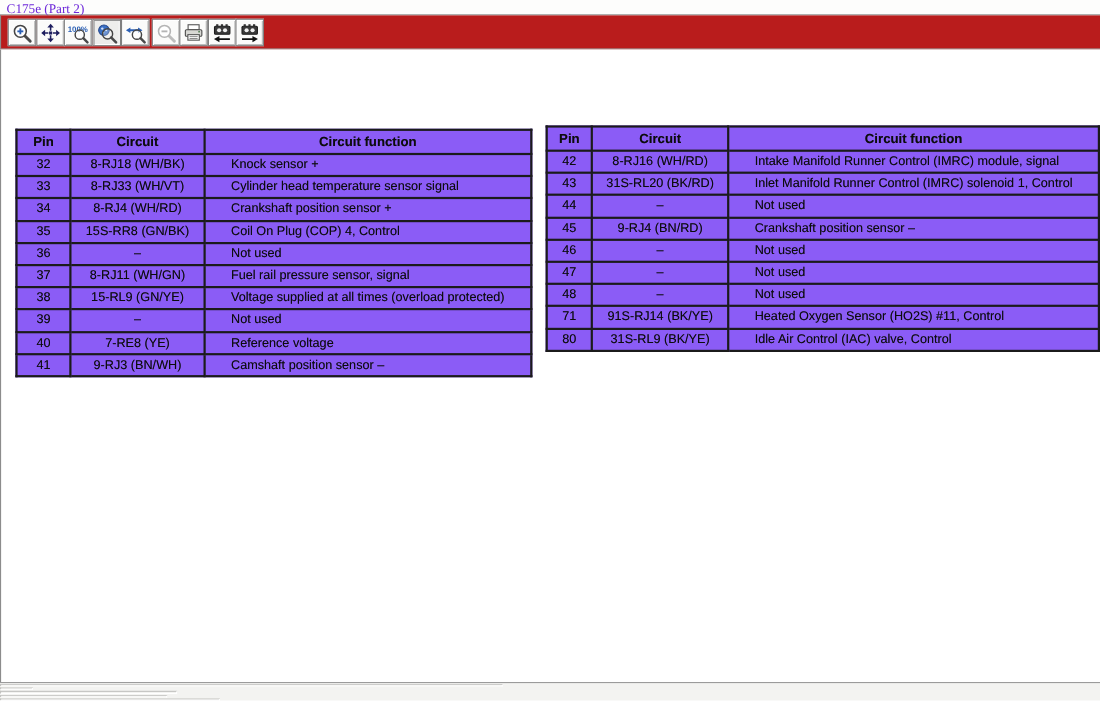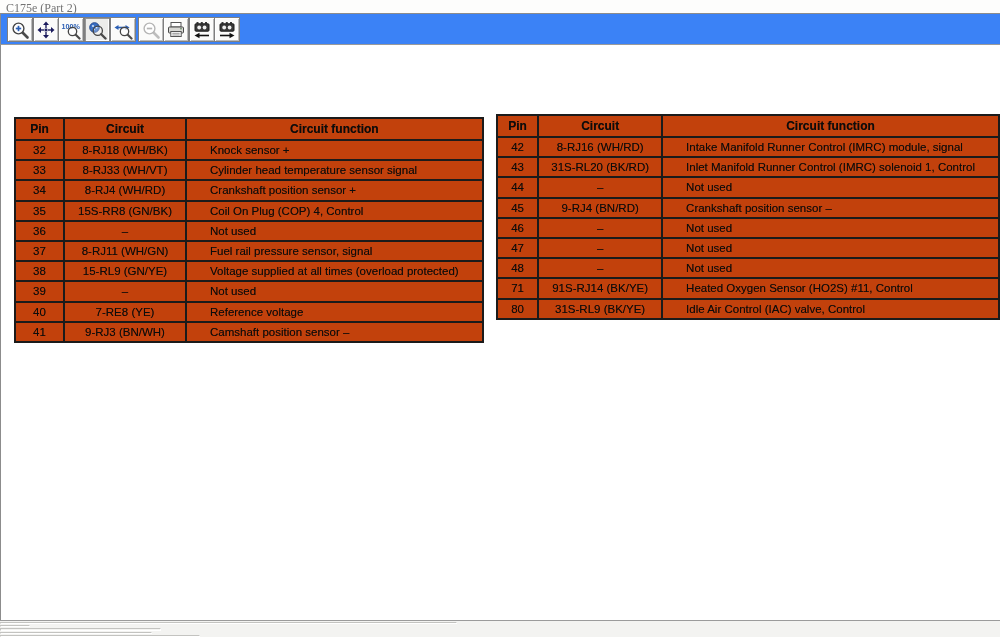--- a/index.html
+++ b/index.html
@@ -7,26 +7,26 @@
     width:1000px;height:637px;position:relative;overflow:hidden;
     background:#ffffff;font-family:"Liberation Sans",sans-serif;
   }
   
   .title-strip{
     position:absolute;left:0;top:0;width:1000px;height:14px;
     background:#fdfdfc;border-bottom:1px solid #8c8c8c;box-sizing:border-box;
   }
   .title-strip .wtitle{
     position:absolute;left:6px;top:1px;
-    font:12px "Liberation Serif",serif;color:#737373;white-space:nowrap;
+    font:12px "Liberation Serif",serif;color:#6d28d9;white-space:nowrap;
   }
   
   .toolbar{
     position:absolute;left:0;top:14px;width:1000px;height:31px;
-    background:#3b82f6;border-bottom:1px solid #9a9a9a;border-left:1px solid #8c8c8c;
+    background:#b91c1c;border-bottom:1px solid #9a9a9a;border-left:1px solid #8c8c8c;
     box-sizing:border-box;
     padding-left:41px;
   }
   .tb-btn{
     position:absolute;top:3px;width:26px;height:25px;padding:0;margin:0;
     display:flex;align-items:center;justify-content:center;
     background:#fbfbfa;border:1px solid #7f7f7f;
     box-shadow:inset 1px 1px 0 #ffffff, inset -1px -1px 0 #bcbcbc;
     box-sizing:border-box;cursor:pointer;
   }
@@ -36,21 +36,21 @@
   }
   .tb-btn.disabled{cursor:default;}
   .tb-btn svg{display:block;}
   
   .canvas{
     position:absolute;left:0;top:45px;width:1000px;height:575px;
     background:#ffffff;border-left:1px solid #8c8c8c;box-sizing:border-box;
   }
   
   table.pin-table{
-    position:absolute;border-collapse:collapse;table-layout:fixed;background:#c2410c;
+    position:absolute;border-collapse:collapse;table-layout:fixed;background:#8b5cf6;
     border:2px solid #161616;
   }
   #pin-table-left{left:13px;top:72px;}
   #pin-table-right{left:495px;top:69px;}
   .pin-table th,.pin-table td{
     border:2px solid #1b1b1b;overflow:hidden;white-space:nowrap;
     color:#0c0c0c;text-shadow:0 0 .5px rgba(0,0,0,.45);
   }
   .pin-table th{
     font:bold 12px "Liberation Sans",sans-serif;height:18px;text-align:center;

